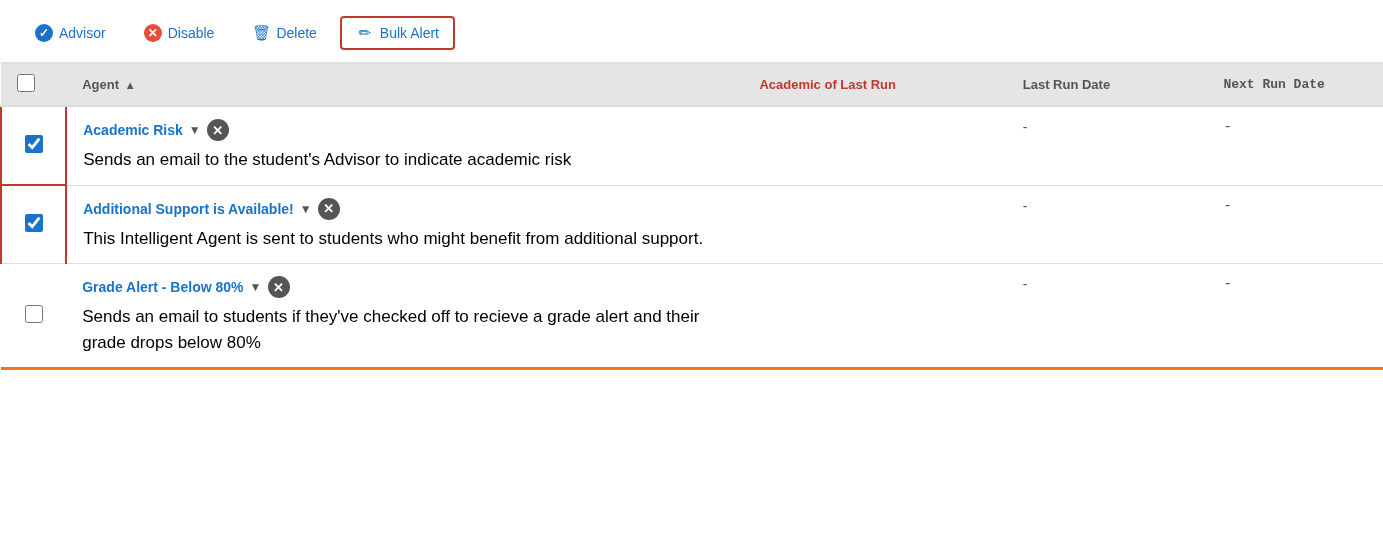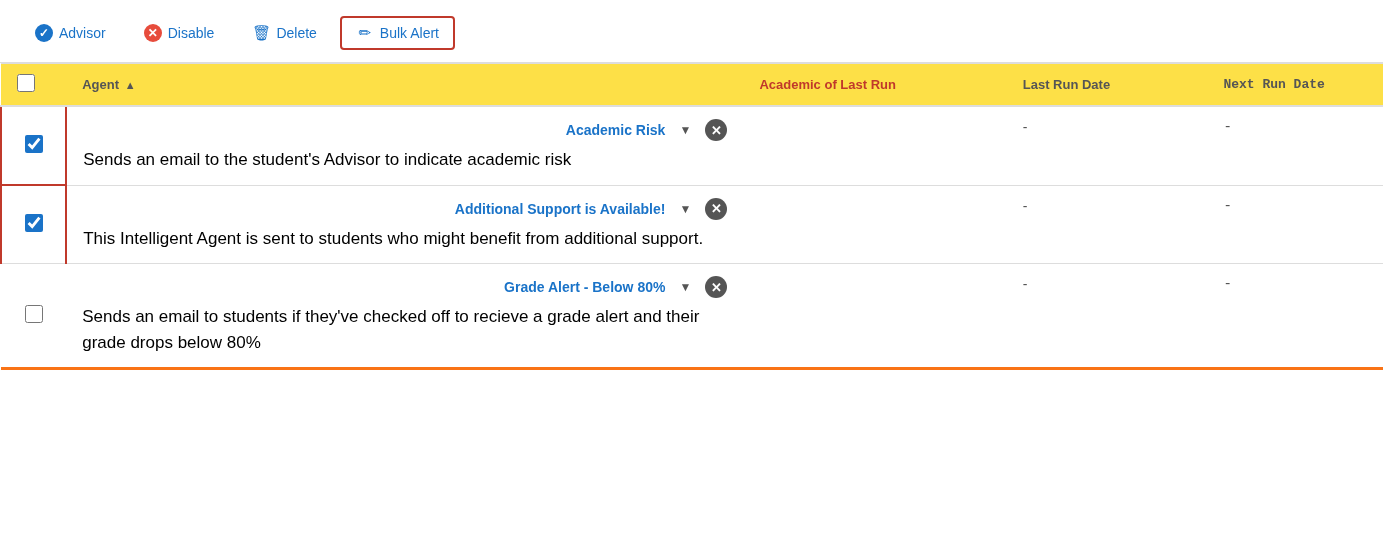--- a/index.html
+++ b/index.html
@@ -85,21 +85,21 @@
     }
 
     .agent-table th {
       padding: 10px 16px;
       text-align: left;
       font-weight: 600;
       font-size: 13px;
       color: #555;
       border-bottom: 2px solid #ddd;
       border-top: 1px solid #ddd;
-      background: #fde047;
+      background: #e5e5e5;
     }
 
     .agent-table th.col-results {
       color: #c0392b;
       font-weight: 600;
     }
 
     .agent-table td {
       padding: 12px 16px;
       border-bottom: 1px solid #ddd;
@@ -130,23 +130,22 @@
     }
 
     .col-nextrun {
       width: 140px;
       font-family: Liberation Mono, monospace;
     }
 
     .agent-name-row {
       display: flex;
       align-items: center;
-      gap: 10px;
+      gap: 2px;
       margin-bottom: 6px;
-      justify-content: flex-end;
     }
 
     .agent-name-link {
       color: #1a73c8;
       font-size: 14px;
       font-weight: 600;
       text-decoration: none;
       cursor: pointer;
     }
 

